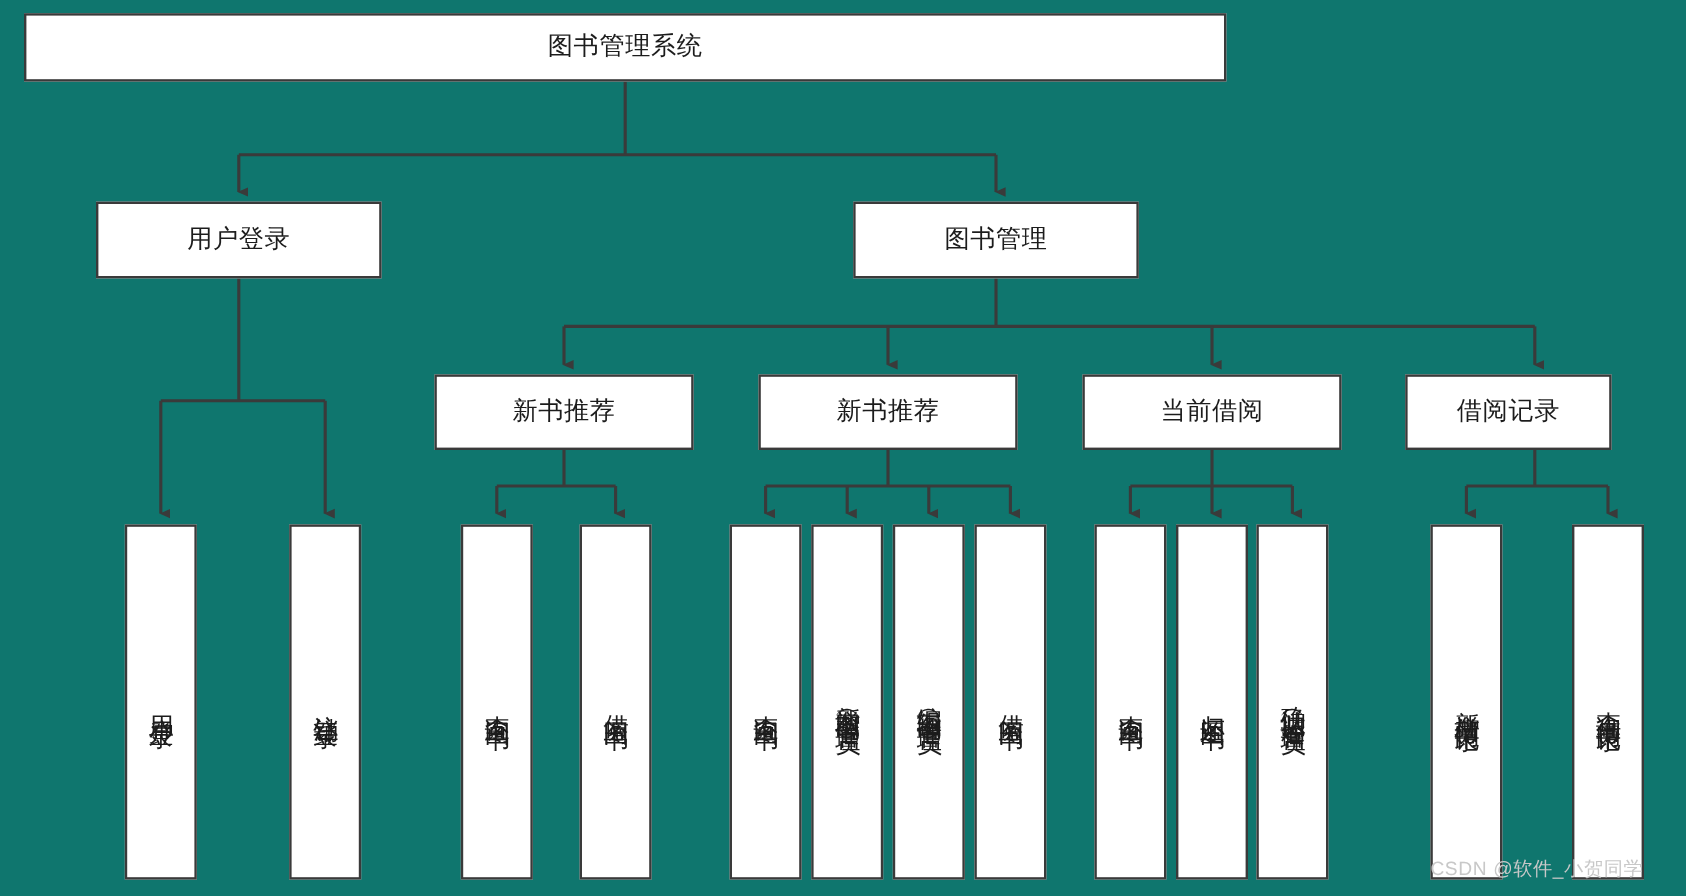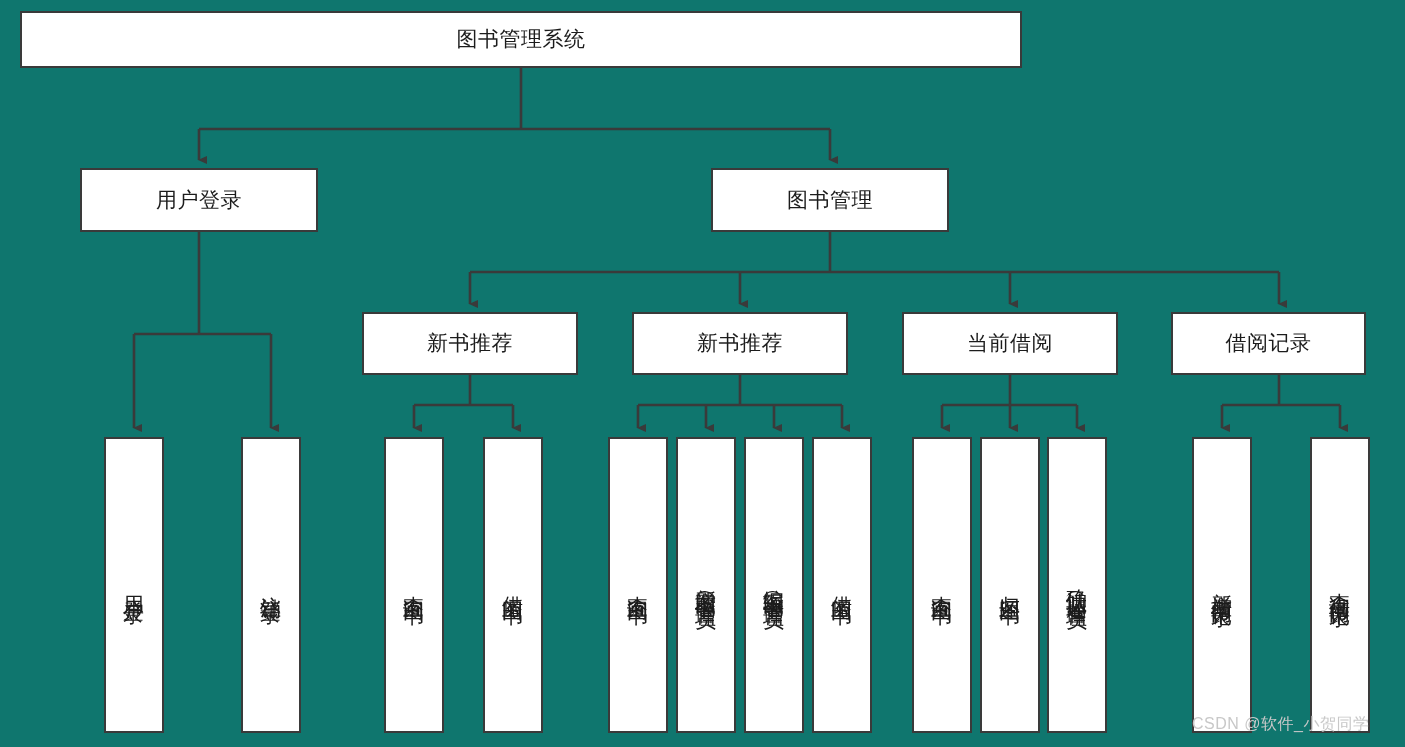--- a/index.html
+++ b/index.html
@@ -126,21 +126,21 @@
 
   <div class="node" style="left:362px; top:312px; width:216px; height:63px;">
     <span class="node-label">新书推荐</span>
   </div>
   <div class="node" style="left:632px; top:312px; width:216px; height:63px;">
     <span class="node-label">新书推荐</span>
   </div>
   <div class="node" style="left:902px; top:312px; width:216px; height:63px;align-items:center;">
     <span class="node-label">当前借阅</span>
   </div>
-  <div class="node" style="left:1171px; top:312px; width:195px; height:63px;">
+  <div class="node" style="left:1171px; top:312px; width:172px; height:63px;">
     <span class="node-label">借阅记录</span>
   </div>
 
   <div class="node vertical" style="left:104px; top:437px; width:60px; height:296px;">
     <span class="node-label">用户登录</span>
   </div>
   <div class="node vertical" style="left:241px; top:437px; width:60px; height:296px;">
     <span class="node-label">注销登录</span>
   </div>
 

